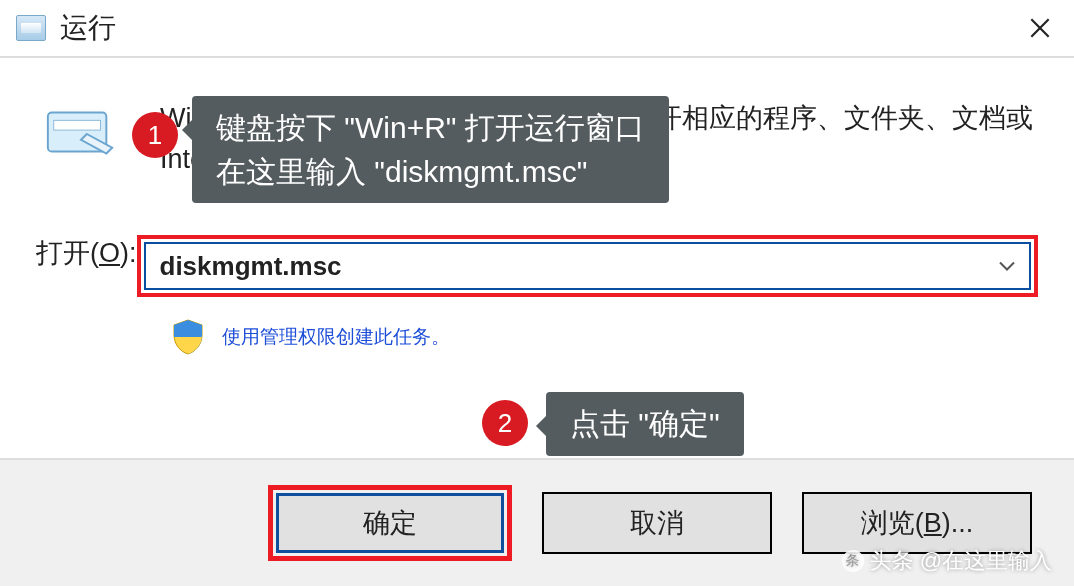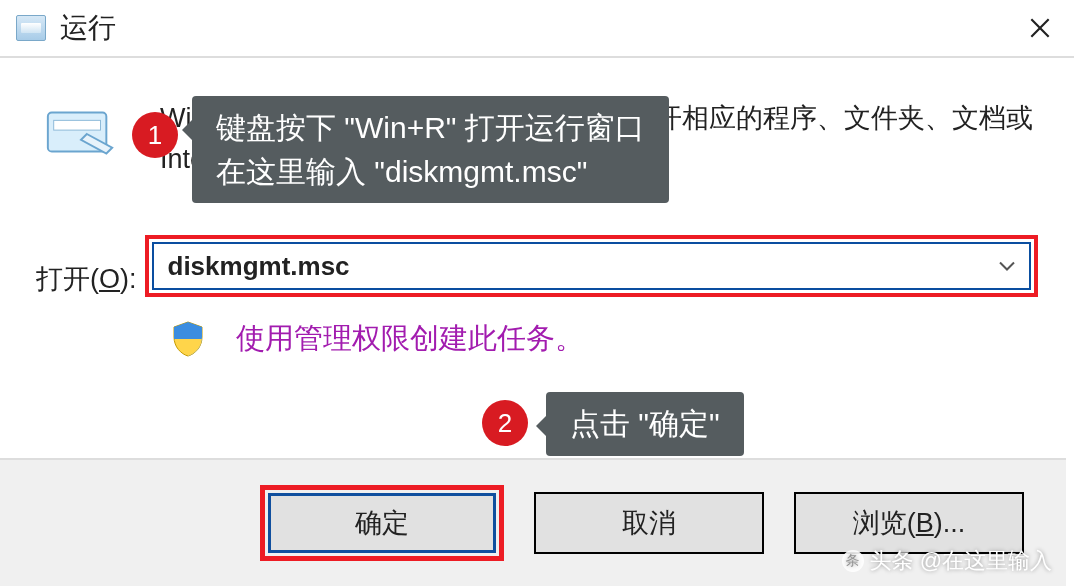--- a/index.html
+++ b/index.html
@@ -45,22 +45,22 @@
     .run-icon {
       width: 78px; height: 60px; flex-shrink: 0;
       position: relative; margin-top: 6px; margin-left:6px;
     }
     .run-icon svg { width: 100%; height: 100%; }
     .desc-text {
       font-size: 27px; color: #222; line-height: 1.5;
       max-width: 880px;
     }
     .input-row {
-      display: flex; align-items: flex-end; margin-top: 56px;
-      gap: 8px;
+      display: flex; align-items: flex-start; margin-top: 56px;
+      gap: 0;
     }
     .input-label { font-size: 27px; color: #222; flex-shrink:0; }
     .input-label .u { text-decoration: underline; }
     .combo-wrap {
       flex: 1;
       border: 4px solid #ed1c24;
       padding: 3px;
     }
     .combo {
       width: 100%; height: 48px;
@@ -70,29 +70,29 @@
       padding: 0 14px;
       font-size: 26px; color: #222;
       position: relative;
       font-weight: bold;
     }
     .combo .chev {
       position: absolute; right: 14px; top: 50%; transform: translateY(-50%);
       font-size: 18px; color: #555;
     }
     .admin-row {
-      display: flex; align-items: center; gap: 32px;
+      display: flex; align-items: center; gap: 18px;
       margin-left: 136px; margin-top: 22px;
-      font-size: 29px; color: #a21caf;
+      font-size: 19px; color: #1d4ed8;
     }
     .shield {
       width: 32px; height: 36px;
     }
     .button-bar {
-      position: absolute; left:0; right:8px; bottom:0;
+      position: absolute; left:0; right:0; bottom:0;
       height: 128px;
       background: #f0f0f0;
       border-top: 2px solid #ddd;
       display: flex; align-items: center; justify-content: flex-end;
       gap: 30px; padding-right: 42px;
     }
     .btn {
       width: 230px; height: 62px;
       background: #e1e1e1;
       border: 2px solid #000000;

